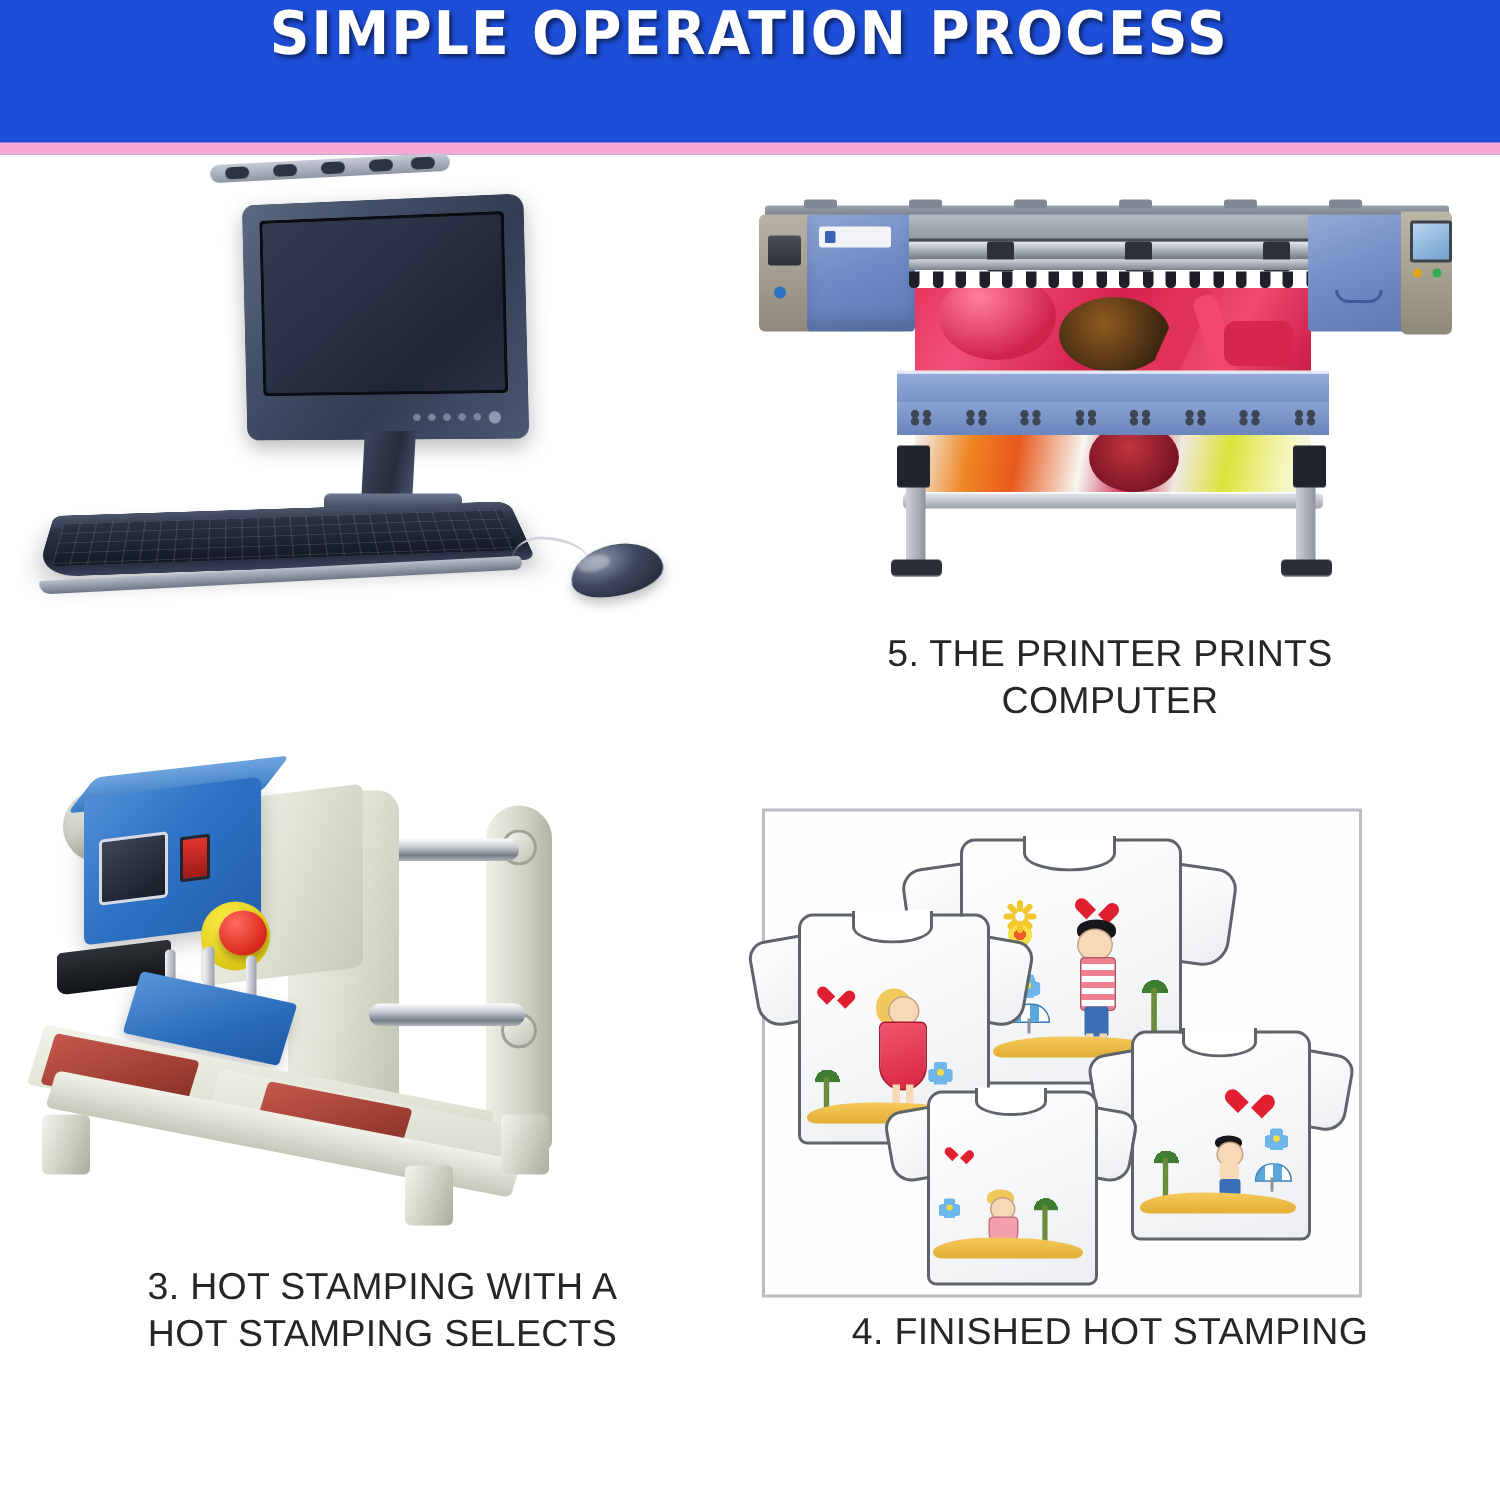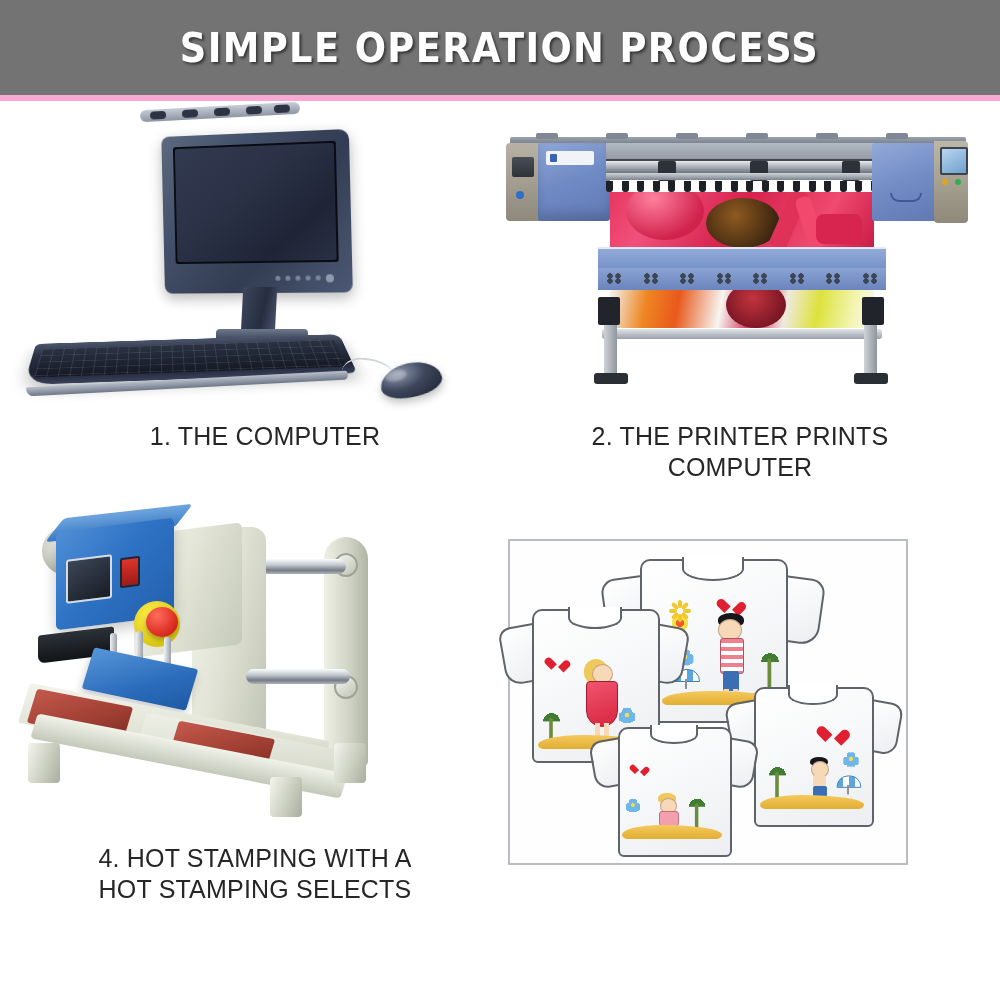--- a/index.html
+++ b/index.html
@@ -8,23 +8,23 @@
     background:#ffffff;
     font-family:"Liberation Sans", sans-serif;
     overflow:hidden;
     position:relative;
   }
   .page{width:1000px;height:1000px;position:relative;background:#fff;}
 
   
   .header{
     position:absolute;left:0;top:0;width:1000px;height:95px;
-    background:#737373;
-    display:flex;align-items:center;justify-content:center;
-    border-bottom:6px solid #f9a8d4;
+    background:#1d4ed8;
+    display:flex;align-items:flex-start;justify-content:center;
+    border-bottom:8px solid #f9a8d4;
     overflow:hidden;
   }
   .header-title{
     color:#ffffff;
     font-family:"DejaVu Sans", sans-serif;
     font-size:40px;
     font-weight:700;
     letter-spacing:1.5px;
     transform:scaleX(0.92);
     text-shadow:2px 2px 3px rgba(0,0,0,0.55);
@@ -432,21 +432,20 @@
           </div>
           <div class="kbd">
             <div class="kbd-keys"></div>
           </div>
           <div class="kbd-base"></div>
           <div class="mouse-cable"></div>
           <div class="mouse"></div>
         </div>
       </div>
       <div class="caption">
-        <div>1. THE COMPUTER</div>
       </div>
     </div>
 
     <div class="cell cell-2">
       <div class="media">
         <div class="printer">
           <div class="pr-topbar">
             <i style="left:26px"></i>
               <i style="left:96px"></i>
               <i style="left:166px"></i>
@@ -519,21 +518,21 @@
           <div class="pr-blk l"></div>
           <div class="pr-blk r"></div>
           <div class="pr-crossbar"></div>
           <div class="pr-leg l"></div>
           <div class="pr-leg r"></div>
           <div class="pr-foot l"></div>
           <div class="pr-foot r"></div>
         </div>
       </div>
       <div class="caption">
-        <div>2. THE PRINTER PRINTS</div>
+        <div>5. THE PRINTER PRINTS</div>
         <div>COMPUTER</div>
       </div>
     </div>
 
     <div class="cell cell-3">
       <div class="media">
         <div class="press">
           <div class="hp-frame-r"></div>
           <div class="hp-rod top"></div>
           <div class="hp-frame-l"></div>
@@ -555,21 +554,21 @@
           <div class="hp-pad a"></div>
           <div class="hp-table2"></div>
           <div class="hp-pad b"></div>
           <div class="hp-base"></div>
           <div class="hp-legblk l"></div>
           <div class="hp-legblk r"></div>
           <div class="hp-legblk rb"></div>
         </div>
       </div>
       <div class="caption">
-        <div>4. HOT STAMPING WITH A</div>
+        <div>3. HOT STAMPING WITH A</div>
         <div>HOT STAMPING SELECTS</div>
       </div>
     </div>
 
     <div class="cell cell-4">
       <div class="media">
         <div class="shirts">
 
           <div class="shirt" style="left:112px;top:10px;width:180px;height:170px;">
             <div class="sleeve" style="left:-18px;top:26px;width:46px;height:62px;border-radius:14px 4px 16px 18px;transform:rotate(-8deg);"></div>
@@ -671,16 +670,19 @@
             <div class="palm" style="left:84px;top:70px;transform:scale(1.15);">
                 <div class="fronds"></div>
                 <div class="trunk"></div>
               </div>
             <div style="position:absolute;left:76px;top:104px;width:9px;height:8px;background:#d8332c;border-radius:2px;"></div>
             <div class="sand" style="left:18px;top:102px;width:100px;"></div>
           </div>
 
         </div>
       </div>
+      <div class="caption">
+        <div>4. FINISHED HOT STAMPING</div>
+      </div>
     </div>
 
   </div>
 </div>
 
 </body></html>

